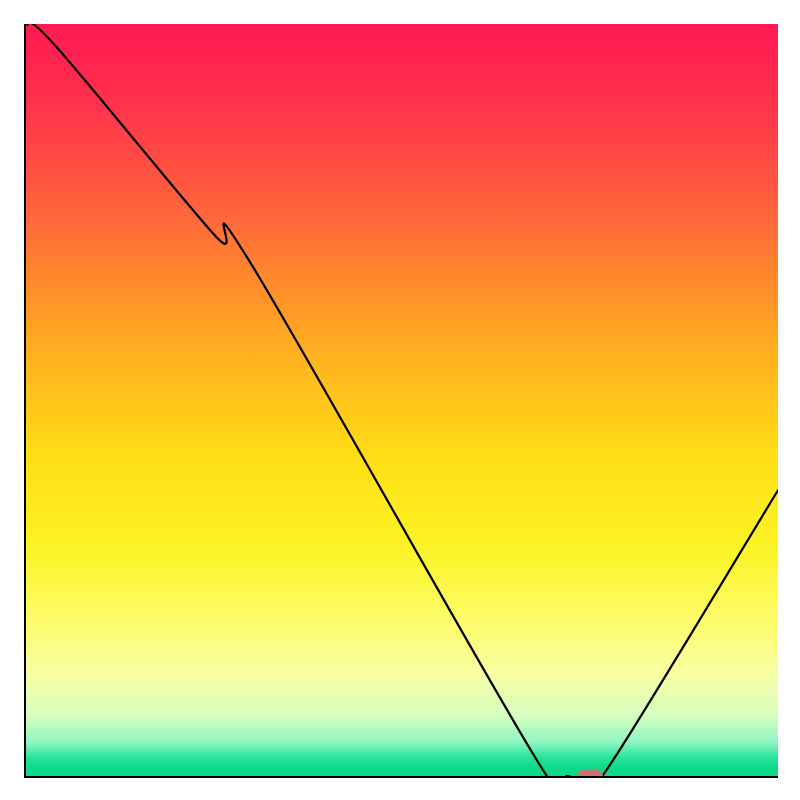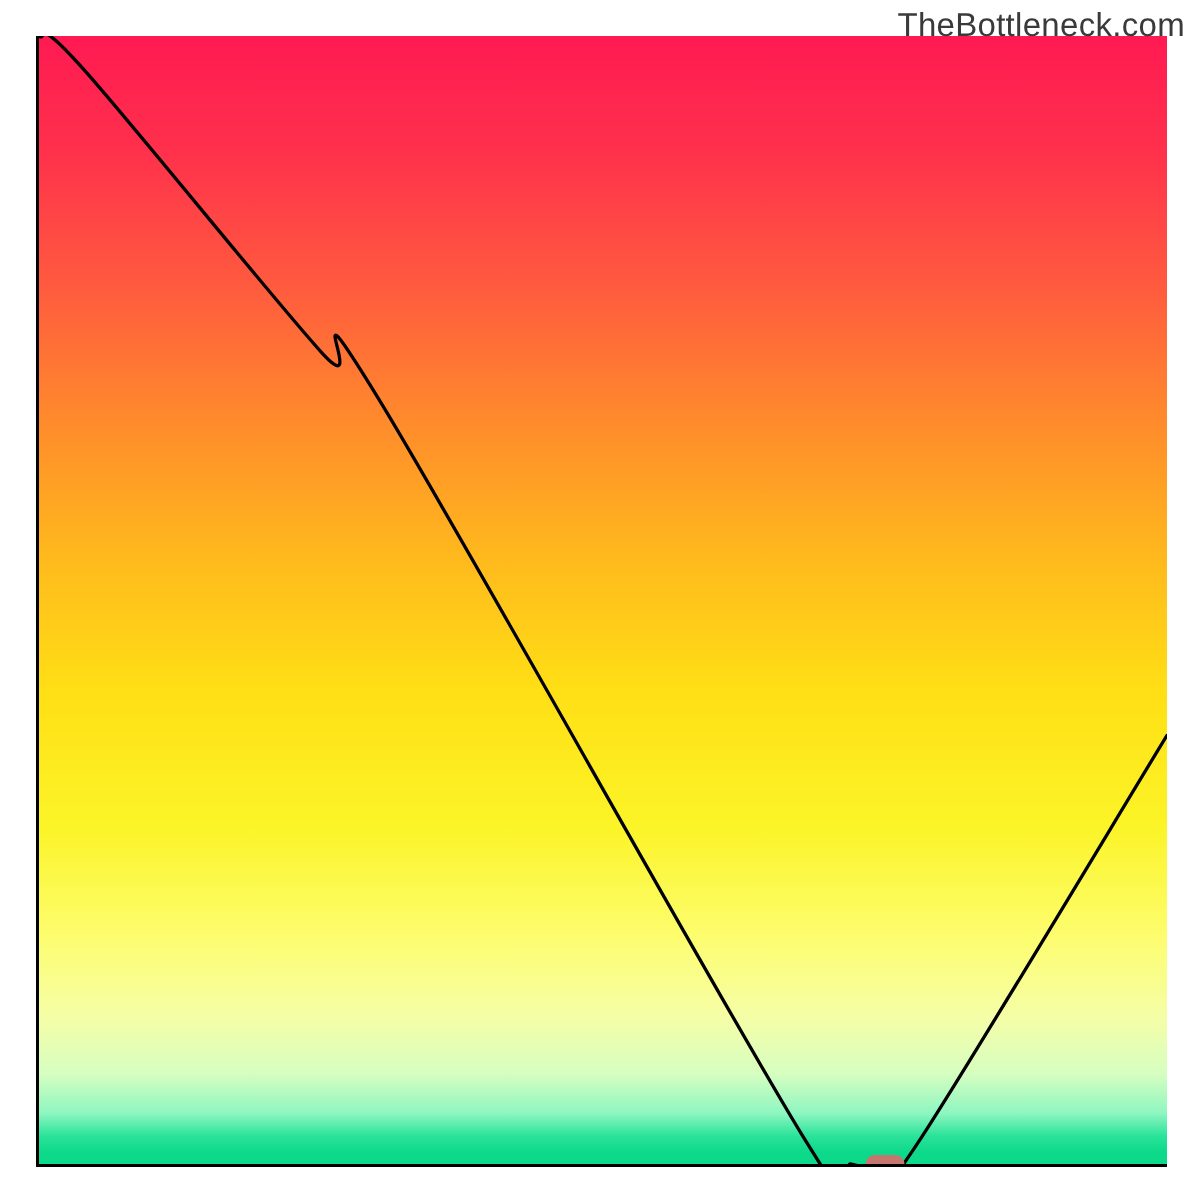--- a/index.html
+++ b/index.html
@@ -29,14 +29,13 @@
 <body>
 
 <div class="canvas">
   <div class="plot-area">
     <div class="gradient"></div>
     <svg class="curve" viewBox="0 0 752 752" preserveAspectRatio="none">
       <path d="M 0 0 C 5.4144000000000005 4.06080000000001, -3.7599999999999945 -15.340799999999952, 30.080000000000002 22.56000000000006 C 63.92 60.46080000000007, 152.8064 171.30560000000008, 188 210.56000000000006 C 223.1936 249.81440000000003, 167.3952 145.88799999999998, 225.6 240.64 C 283.8048 335.392, 454.5088 644.9152, 511.36 736.96 C 568.2112 829.0048, 531.9648 749.2928, 541.4399999999999 752 C 550.9151999999999 754.7072, 555.8783999999999 754.7072, 564 752 C 572.1216000000001 749.2928, 552.72 788.3968, 586.5600000000001 736.96 C 620.4000000000001 685.5232000000001, 722.2208 514.9696, 752 466.24" fill="none" stroke="#000" stroke-width="2.2" stroke-linejoin="round" stroke-linecap="round"></path>
     </svg>
     <div class="marker" style="left: 564px; top: 752px; background: rgb(199, 118, 111);"></div>
   </div>
-  <div class="watermark">TheBottleneck.com</div>
 </div>
 
 </body></html>

